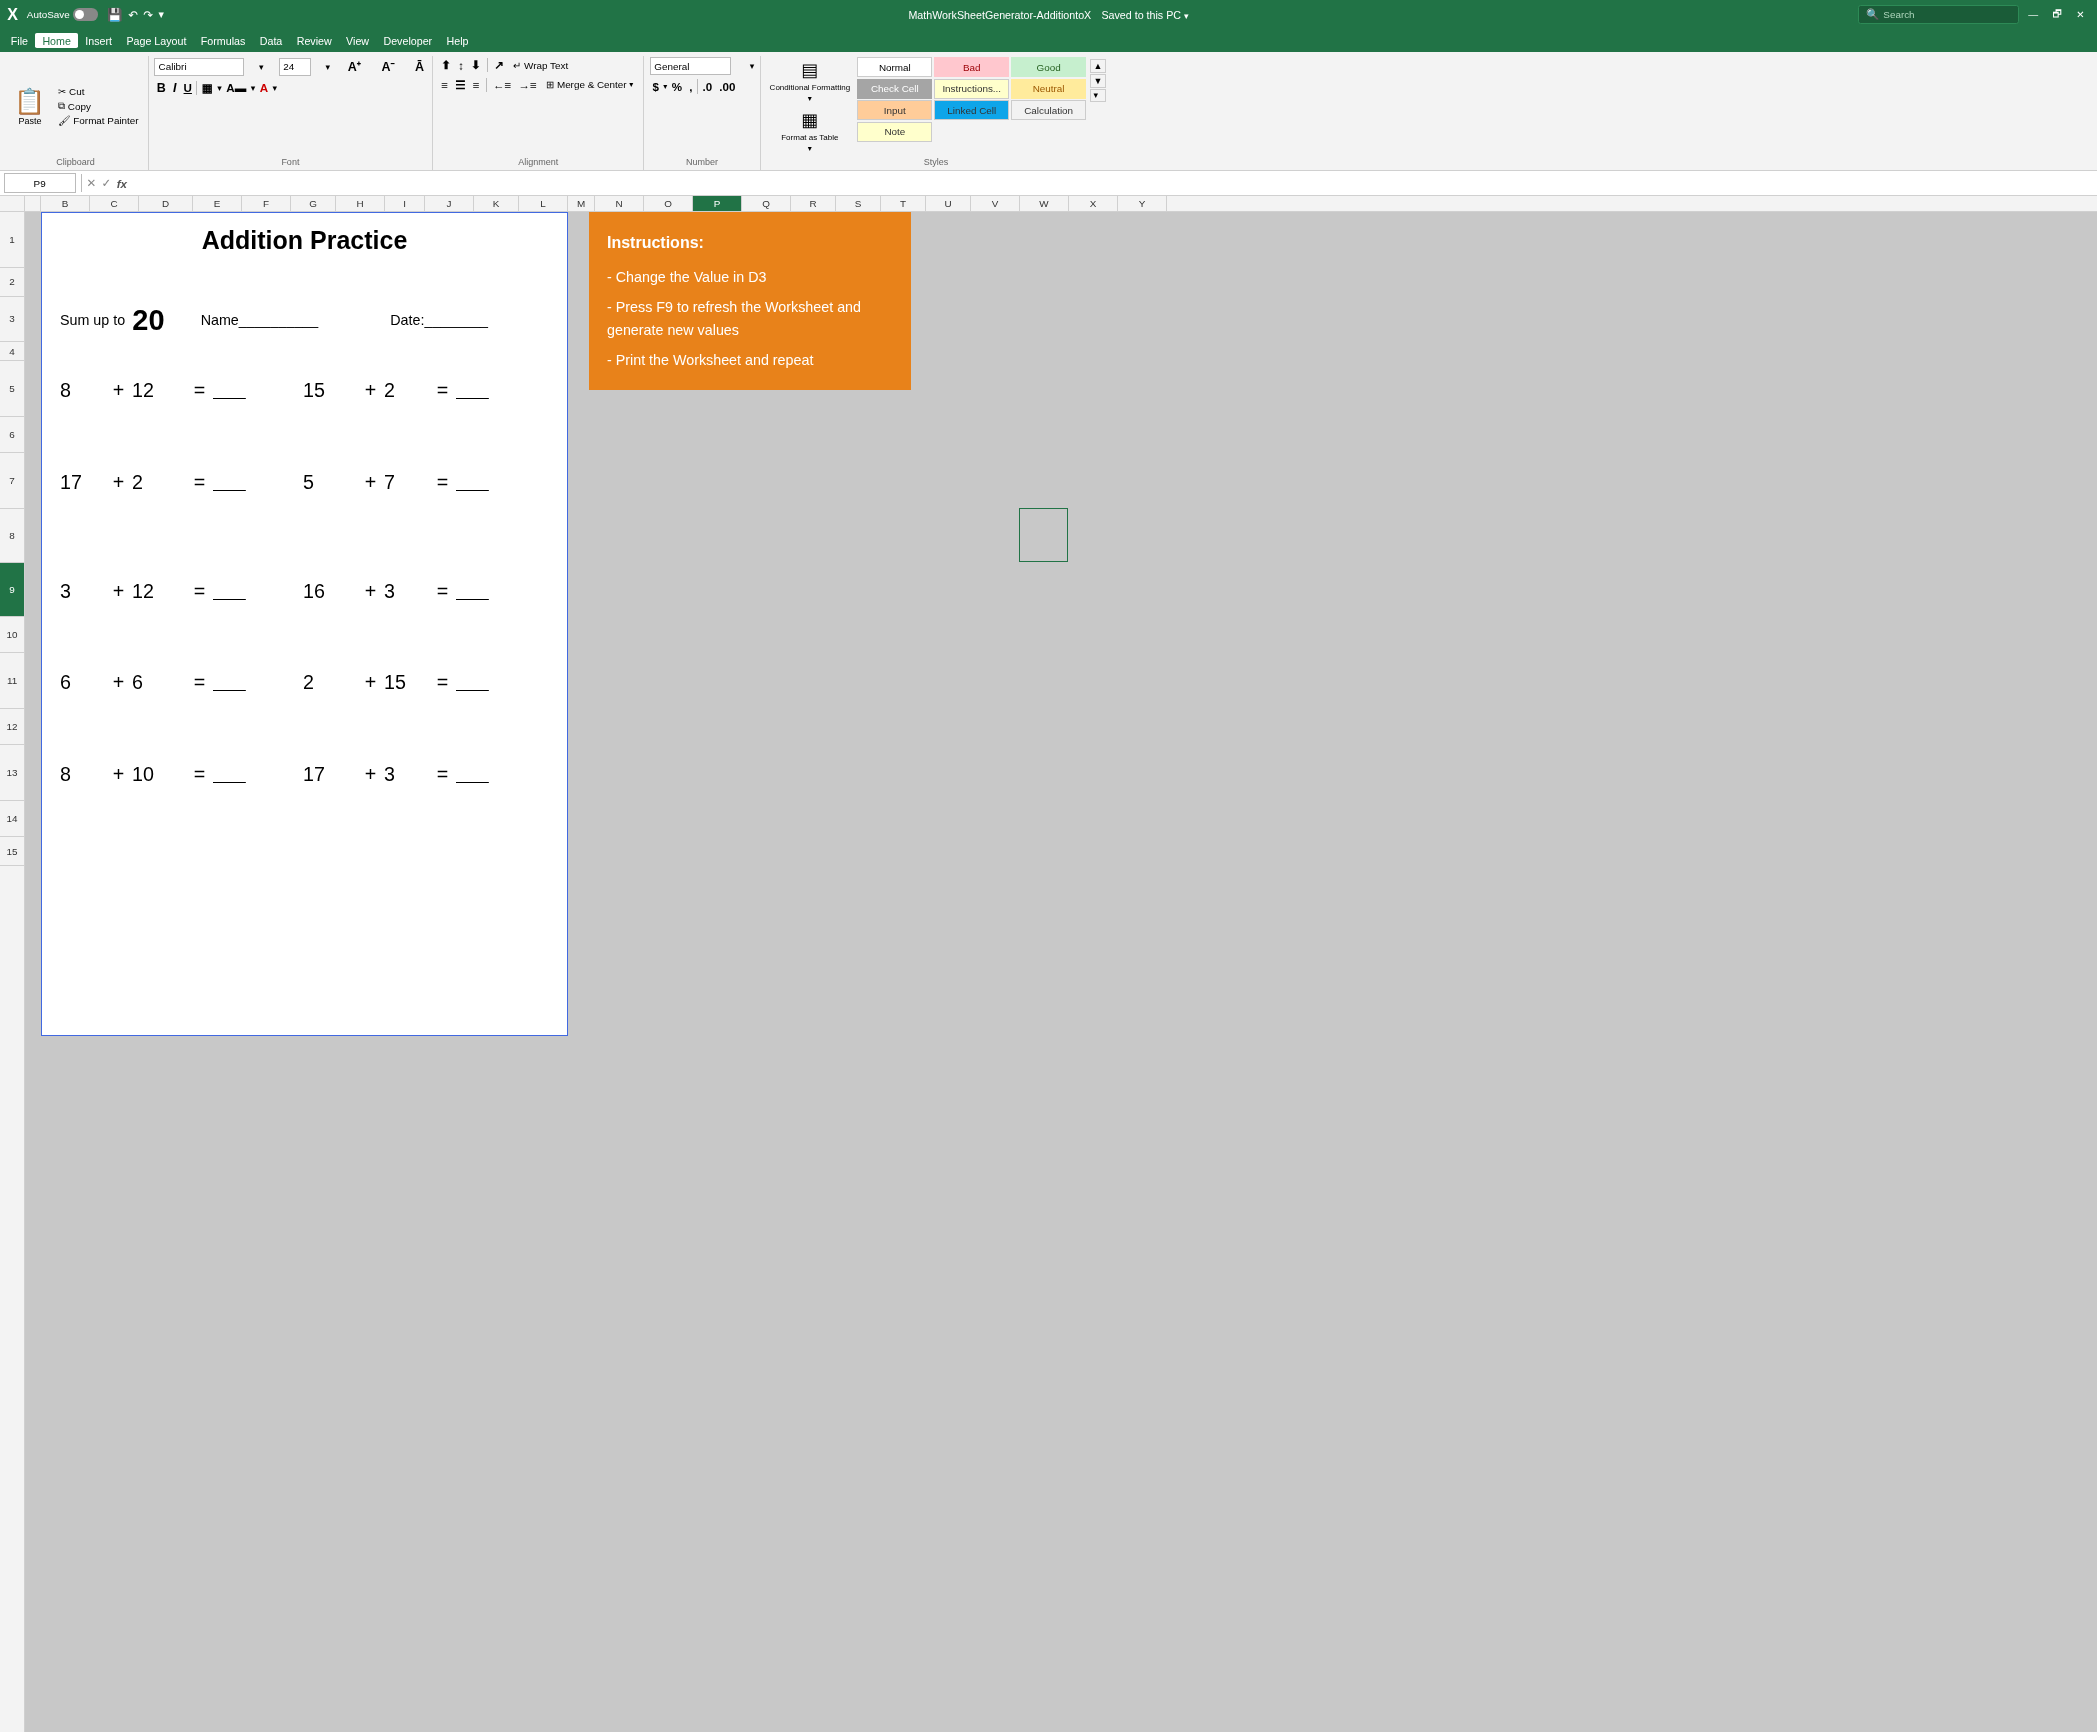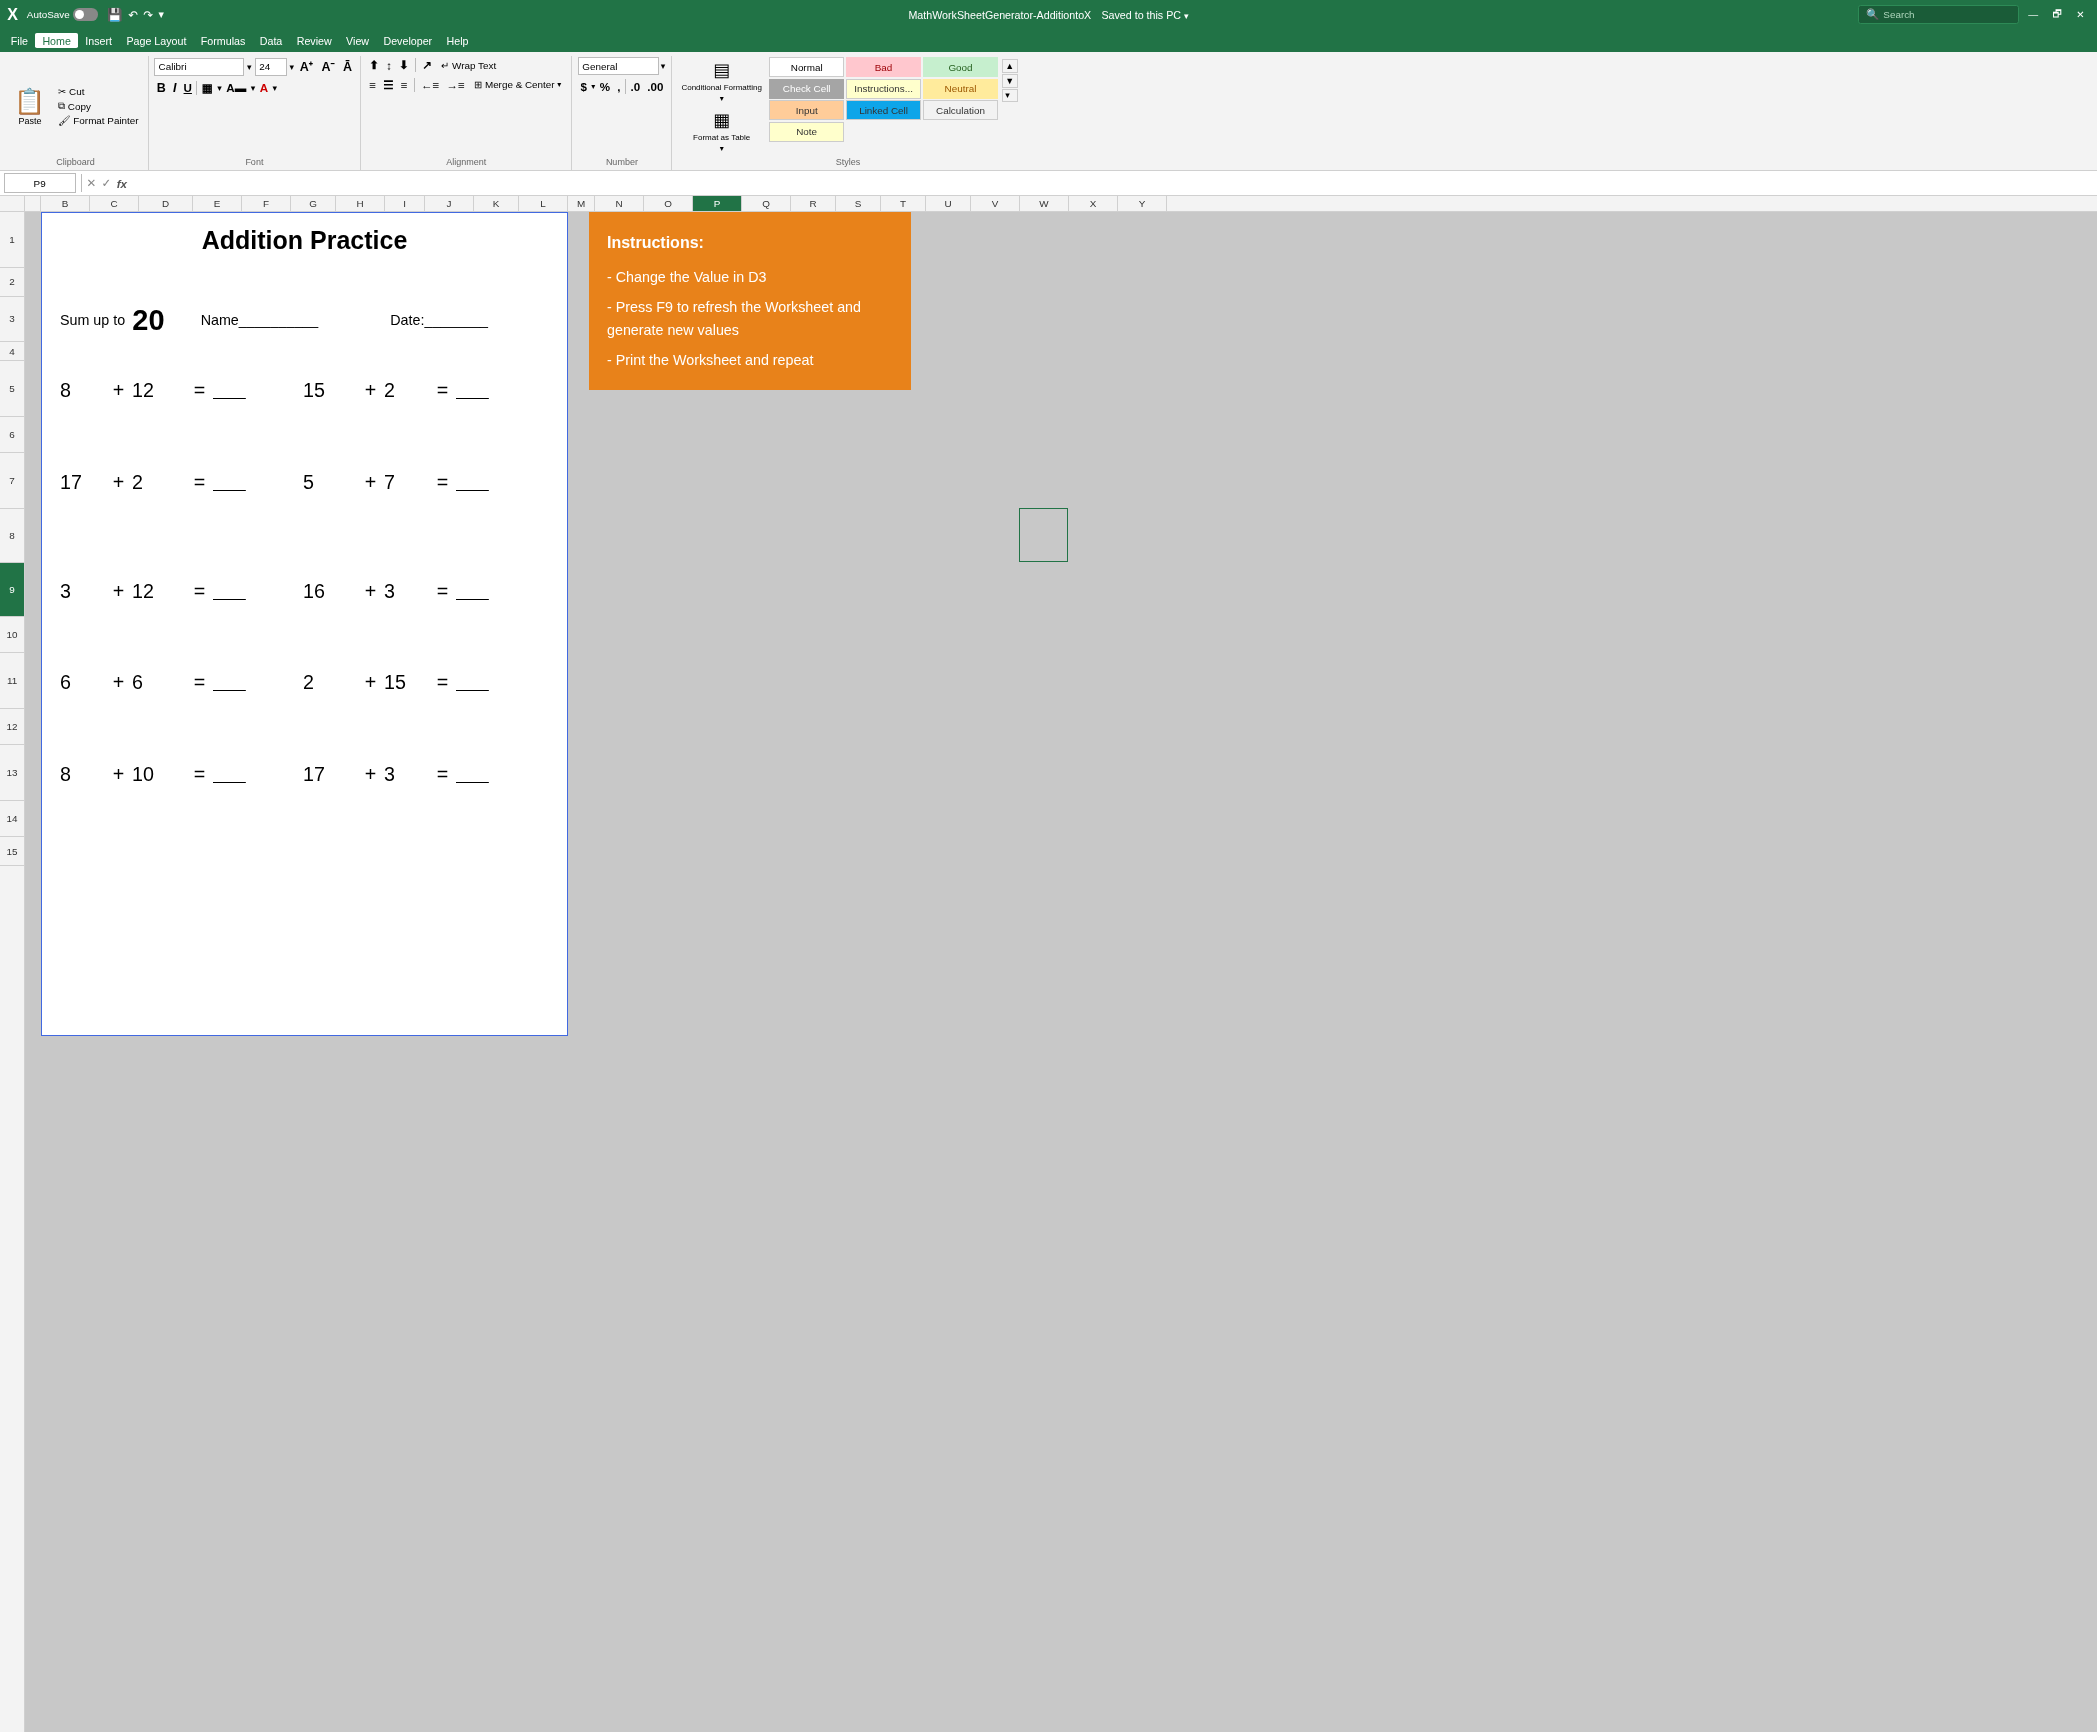--- a/index.html
+++ b/index.html
@@ -71,21 +71,21 @@
       display: flex; align-items: center; gap: 2.7px;
       padding: 0.9px 3.6px; cursor: pointer; border-radius: 1.8px; font-size: 9.9px;
     }
     .paste-btn {
       display: flex; flex-direction: column; align-items: center;
       padding: 3.6px 5.4px; cursor: pointer; border-radius: 1.8px; min-width: 39px;
     }
     .paste-icon { font-size: 25px; }
     .paste-label { font-size: 9px; }
     .clipboard-small { display: flex; flex-direction: column; gap: 0.9px; }
-    .font-row1 { display: flex; align-items: center; gap: 3px; }
+    .font-row1 { display: flex; align-items: center; gap: 15px; }
     .font-name-box {
       border: 0.9px solid #bbb; background: white; padding: 0.9px 3.6px;
       font-size: 9.9px; width: 90px; height: 18px;
     }
     .font-size-box {
       border: 0.9px solid #bbb; background: white; padding: 0.9px 3.6px;
       font-size: 9.9px; width: 32px; height: 18px;
     }
     .font-btn { padding: 0.9px 2.7px; font-size: 11.6px; font-weight: bold; cursor: pointer; border-radius: 1.8px; }
     .font-row2 { display: flex; align-items: center; gap: 1.8px; }
@@ -292,21 +292,21 @@
           <span>Merge &amp; Center</span>
           <span style="font-size:8px;">▾</span>
         </div>
       </div>
     </div>
     <div class="ribbon-group-label">Alignment</div>
   </div>
 
   <div class="ribbon-group">
     <div class="ribbon-group-content" style="flex-direction:column; align-items:flex-start;">
-      <div style="display:flex; align-items:center; gap:2px;">
+      <div style="display:flex; align-items:center; gap:19px;">
         <input class="number-format-box" type="text" value="General" style="">
         <span style="font-size:9px; cursor:pointer;">▾</span>
       </div>
       <div class="number-row">
         <span class="font-btn">$</span>
         <span style="font-size:8px;">▾</span>
         <span class="font-btn">%</span>
         <span class="font-btn">,</span>
         <span style="width:0.9px; height:14.3px; background:#bbb; display:inline-block;"></span>
         <span class="font-btn">.0</span>

